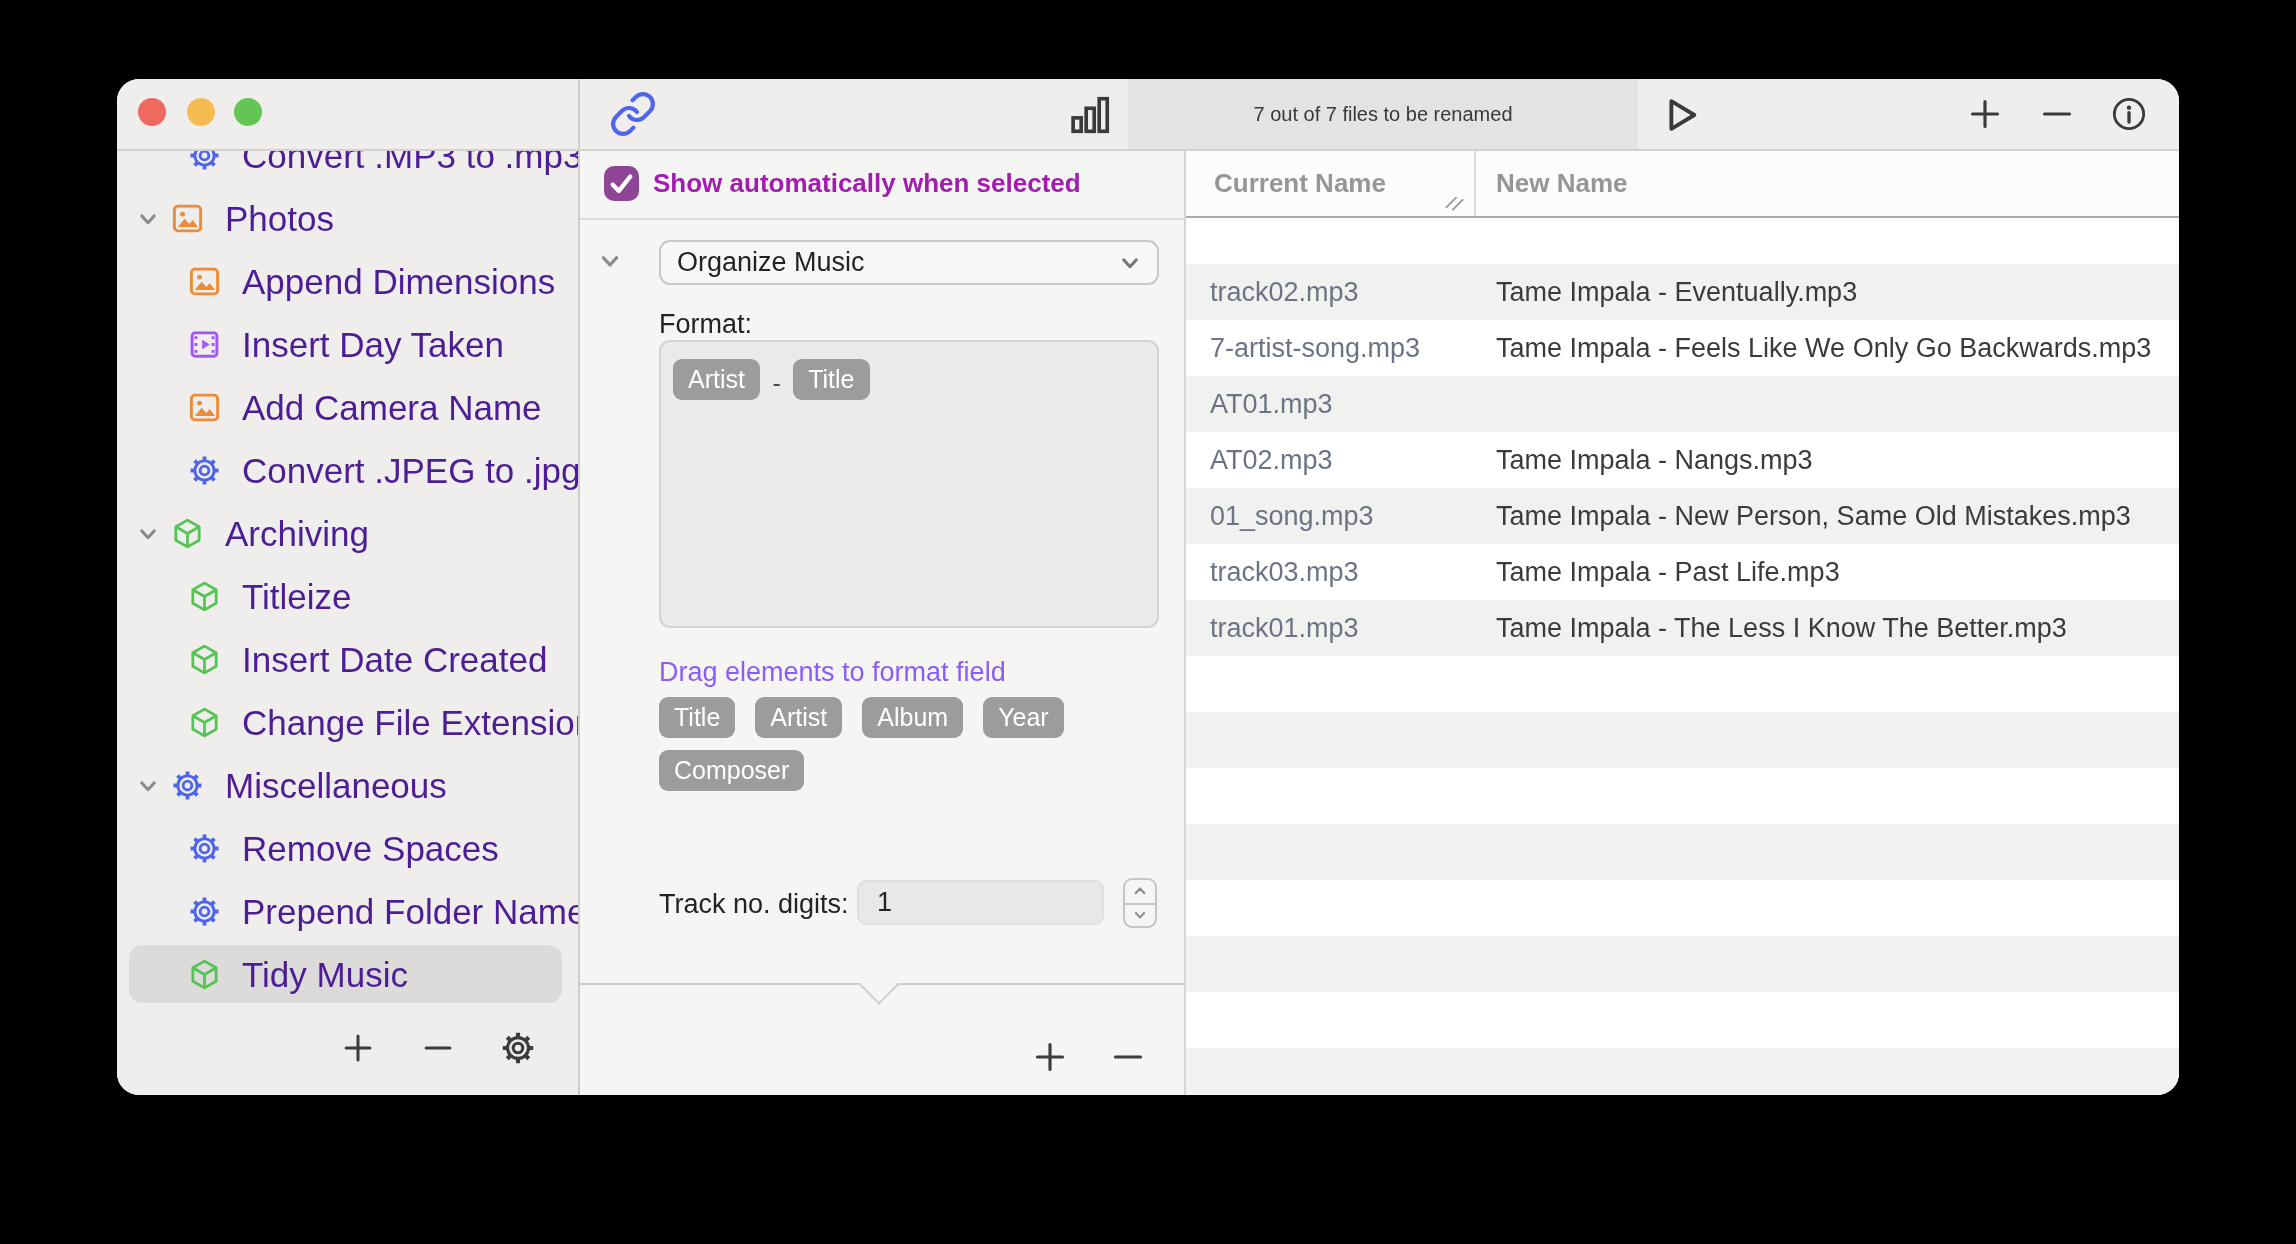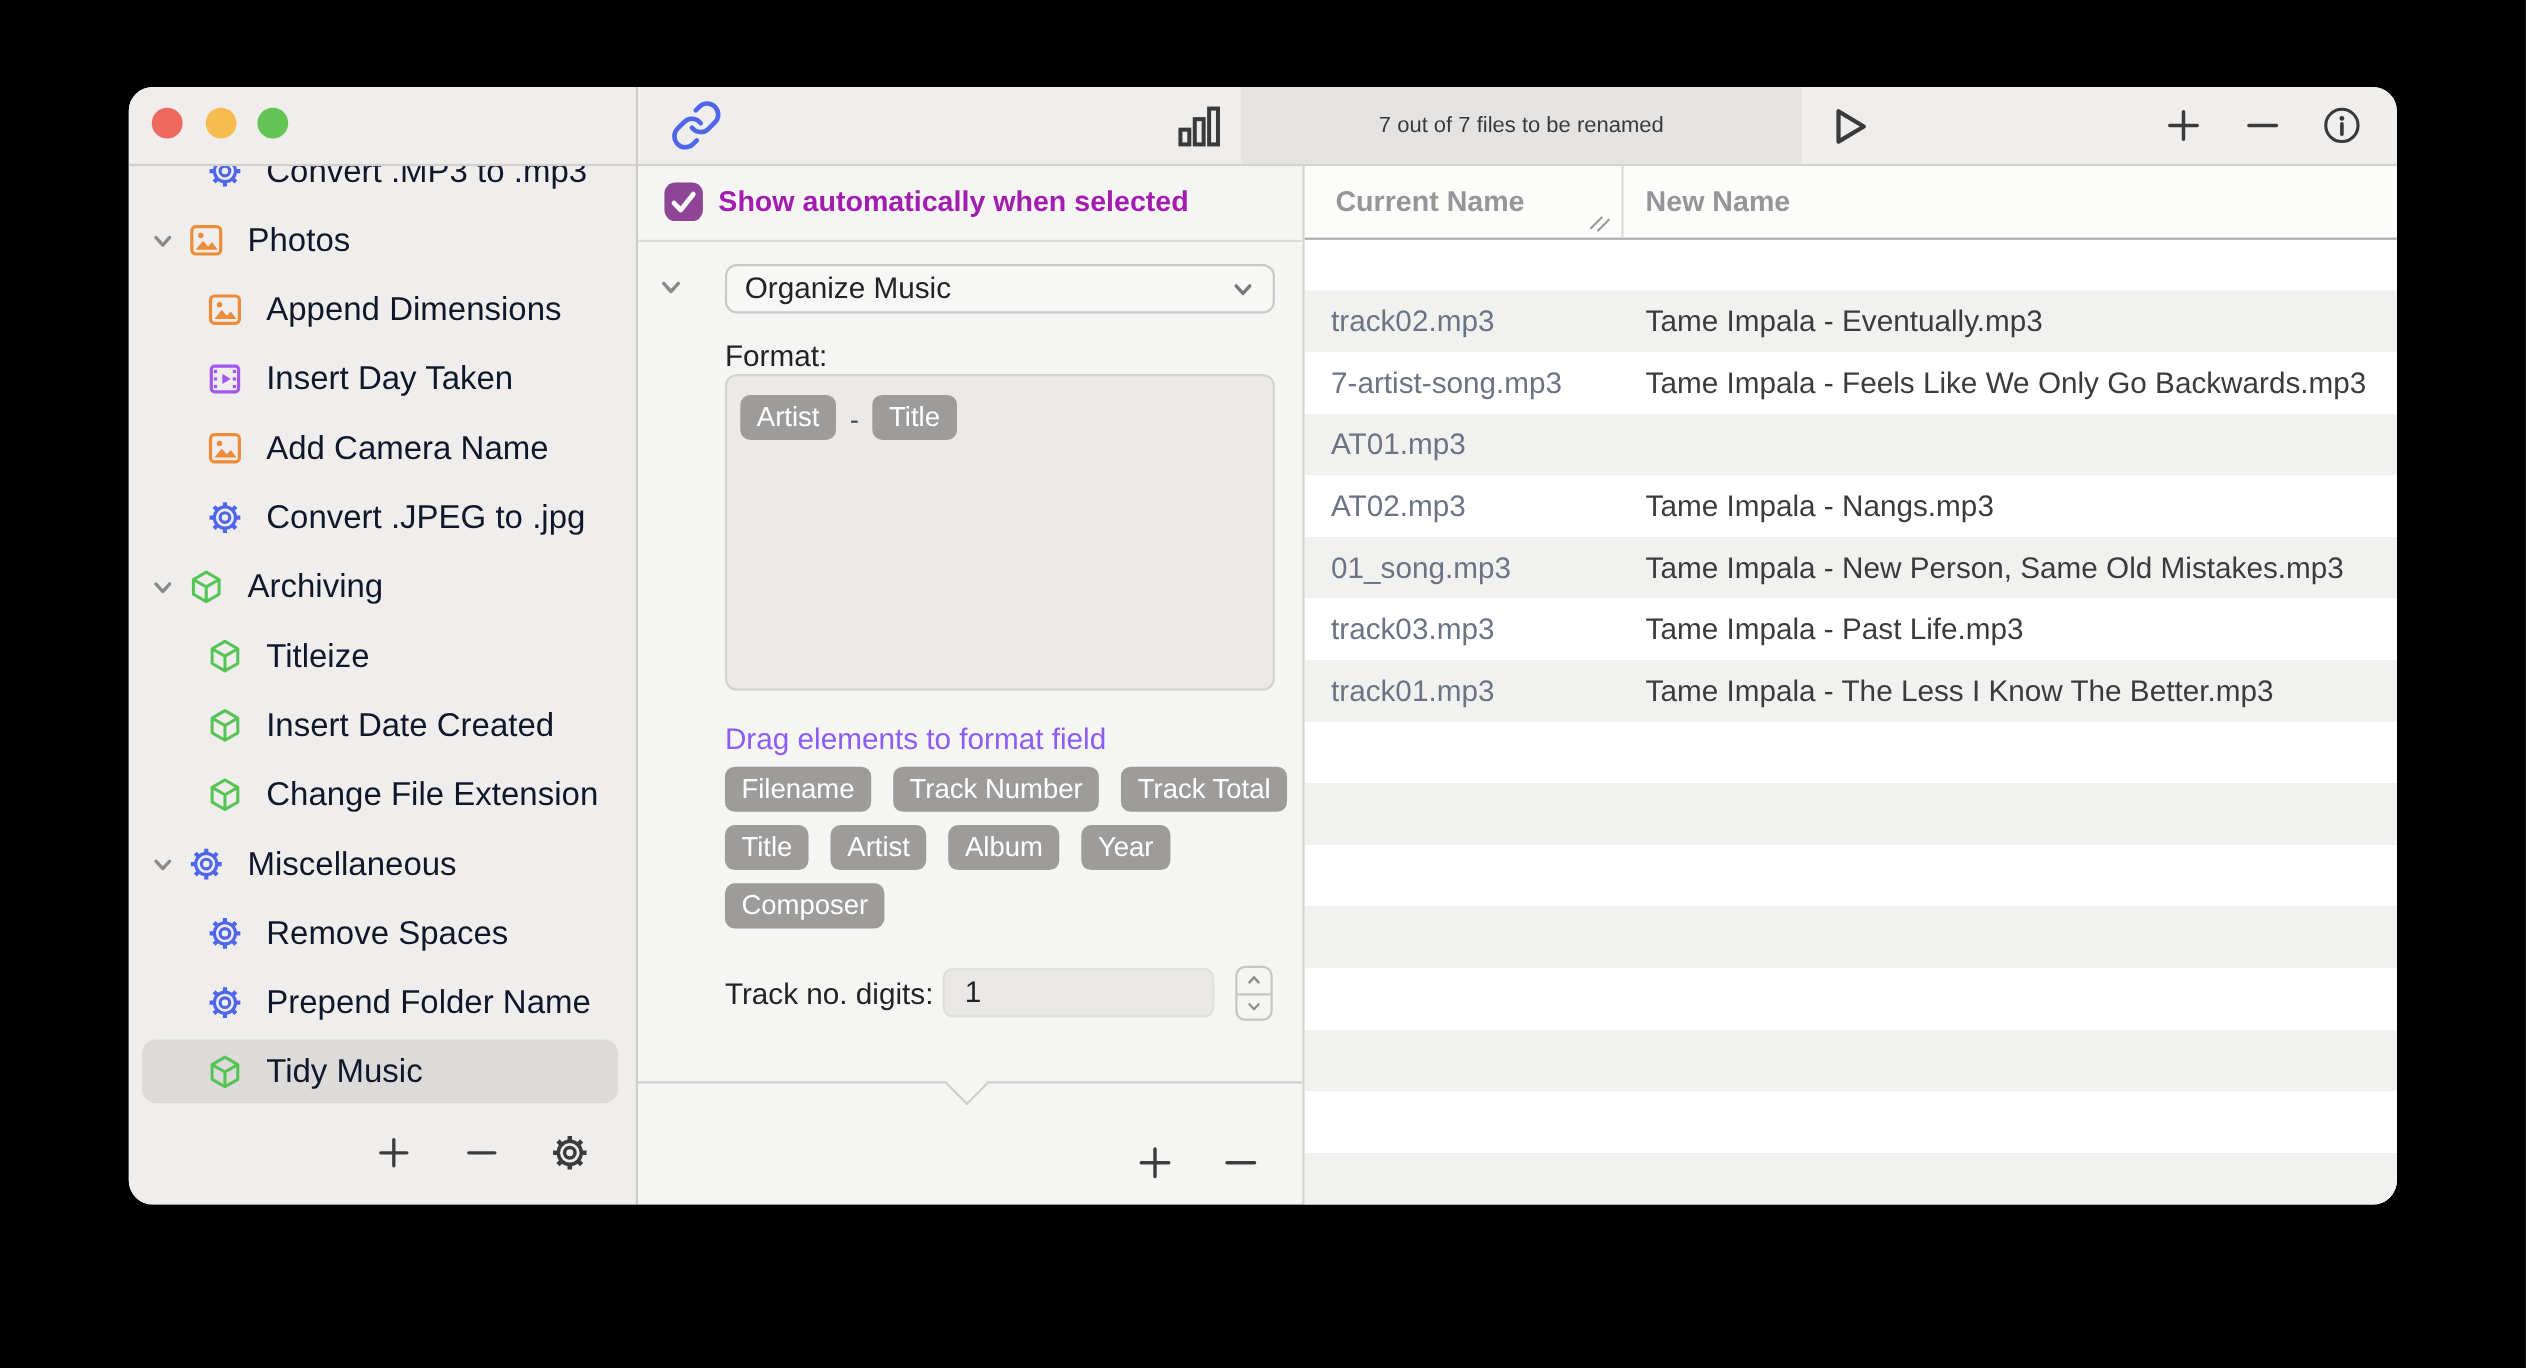--- a/index.html
+++ b/index.html
@@ -29,21 +29,21 @@
   .vdiv2{position:absolute;left:1067px;top:70px;bottom:0;width:2px;background:#d5d4d3;z-index:6;}
 
   
   .sidebar{position:absolute;left:0;top:70px;width:461px;bottom:0;background:#efeeed;overflow:hidden;}
   .srows{position:absolute;left:0;top:-25px;right:0;}
   .srow{position:relative;height:63px;display:flex;align-items:center;}
   .srow .chev{position:absolute;left:16px;width:30px;height:30px;color:#8b8b8b;display:none;}
   .srow.group .chev{display:block;}
   .srow .sicon{position:absolute;left:70px;width:35px;height:35px;}
   .srow.group .sicon{left:53px;}
-  .srow .slabel{position:absolute;left:125px;font-size:30px;color:#0f172a;white-space:nowrap;}
+  .srow .slabel{position:absolute;left:125px;font-size:35px;color:#4c1d95;white-space:nowrap;}
   .srow.group .slabel{left:108px;}
   .srow.selected::before{content:"";position:absolute;left:12px;right:16px;top:2px;bottom:3px;
                          background:#dcdbda;border-radius:13px;}
   .srow>*{z-index:1;}
   .c-blue{color:#5066ea;} .c-orange{color:#ed8b38;} .c-purple{color:#a456f0;} .c-green{color:#55c455;}
   .side-footer{position:absolute;bottom:0;left:0;right:0;height:90px;}
   .sf-btn{position:absolute;top:24px;width:38px;height:38px;color:#3c3c3e;}
 
   
   .inspector{position:absolute;left:463px;top:70px;width:604px;bottom:0;background:#f5f5f4;}
@@ -412,25 +412,20 @@
       <div class="fmt-box">
         <span class="token">Artist</span>
         <span class="fmt-sep">-</span>
         <span class="token">Title</span>
       </div>
 
       <div class="drag-label">Drag elements to format field</div>
 
       <div class="tok-rows">
         <div class="tok-row">
-          <span class="token">Filename</span>
-          <span class="token">Track Number</span>
-          <span class="token">Track Total</span>
-        </div>
-        <div class="tok-row">
           <span class="token">Title</span>
           <span class="token">Artist</span>
           <span class="token">Album</span>
           <span class="token">Year</span>
         </div>
         <div class="tok-row">
           <span class="token">Composer</span>
         </div>
       </div>
 

